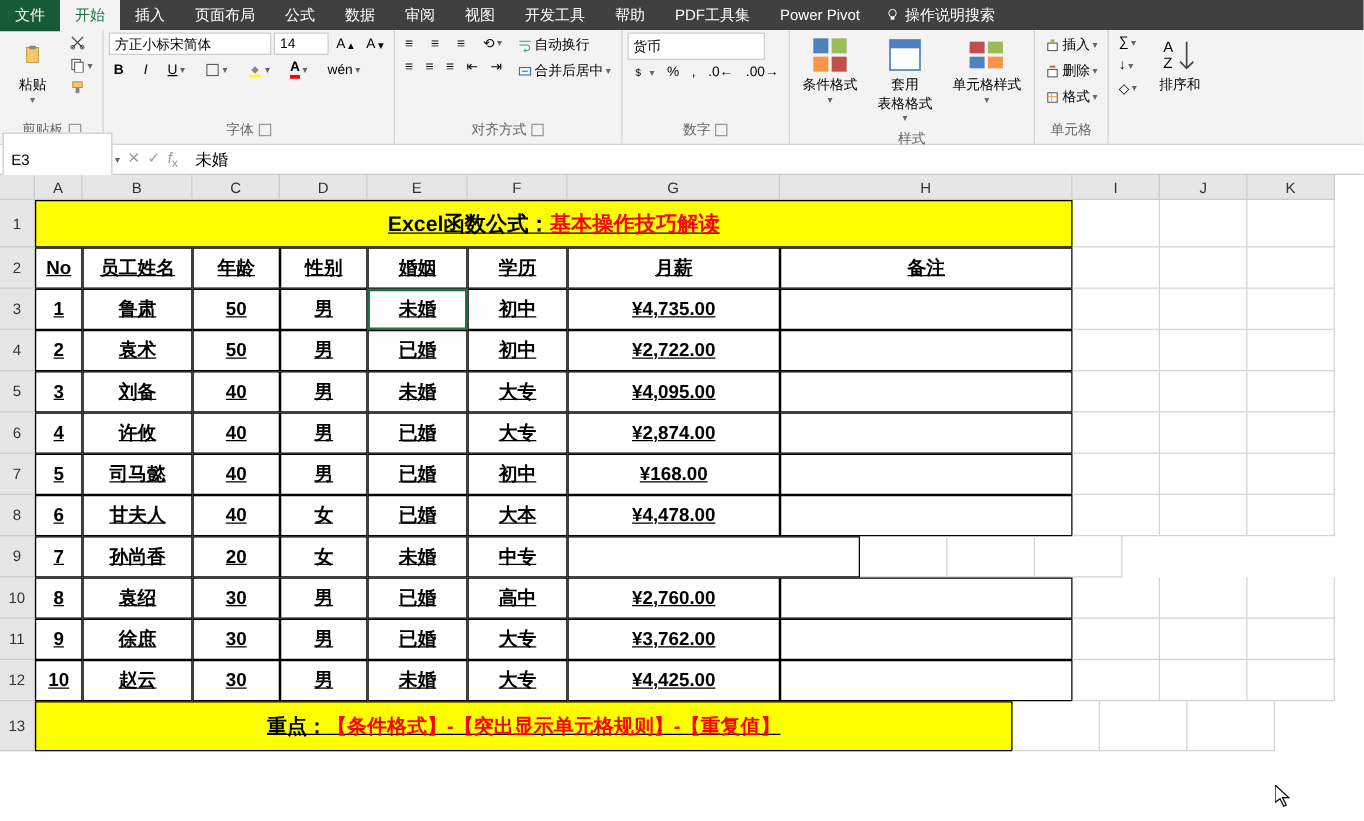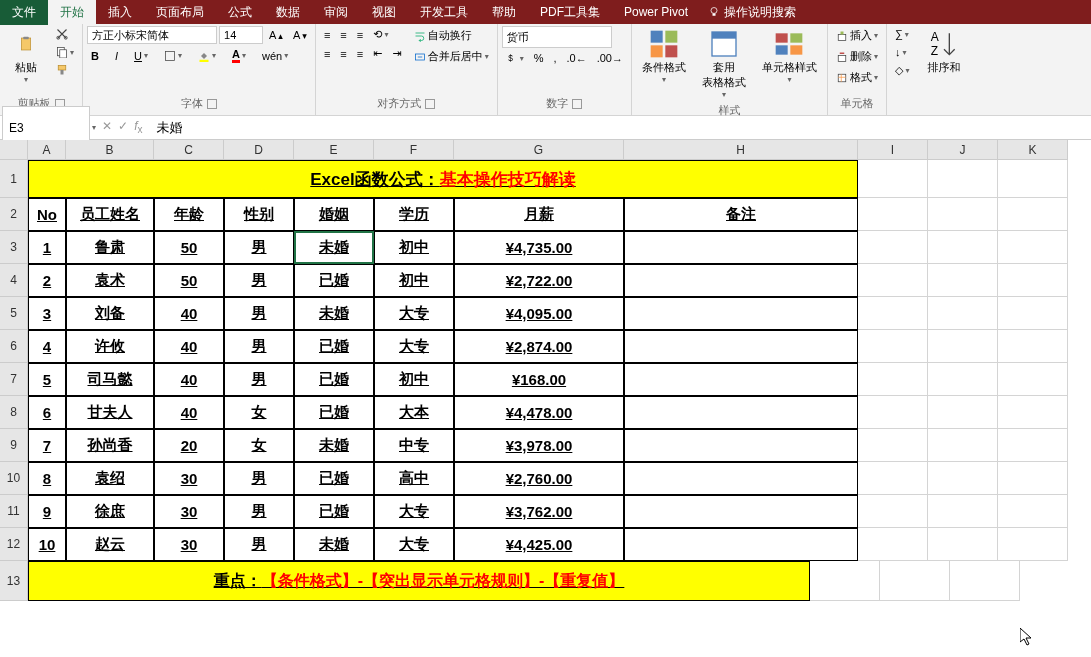--- a/index.html
+++ b/index.html
@@ -1,34 +1,34 @@
 <!DOCTYPE html>
 <html><head>
 <meta charset="utf-8">
 <style>
 * { box-sizing: border-box; margin: 0; padding: 0; font-family: "Microsoft YaHei", Arial, sans-serif; }
 body { background: #fff; font-size: 12px; overflow: hidden; width: 1091px; height: 657px; }
 
-.tabs { background: #7f1d1d; display: flex; align-items: center; height: 24px; color: #fff; font-size: 12px; }
+.tabs { background: #404040; display: flex; align-items: center; height: 24px; color: #fff; font-size: 12px; }
 .tab { padding: 4px 12px; cursor: pointer; white-space: nowrap; }
 .tab.active { background: #f3f3f3; color: #217346; }
 .tab.file { background: #185c37; }
 .tell-me { display: flex; align-items: center; padding: 0 8px; gap: 4px; }
 .bulb-icon { width: 12px; height: 12px; }
 
 .ribbon { background: #f3f3f3; border-bottom: 1px solid #d4d4d4; display: flex; height: 92px; }
 .ribbon-group { border-right: 1px solid #d4d4d4; display: flex; flex-direction: column; padding: 2px 4px; }
 .ribbon-group-content { flex: 1; display: flex; align-items: flex-start; gap: 4px; }
 .ribbon-group-label { text-align: center; font-size: 11px; color: #666; padding: 2px 0; display: flex; justify-content: center; align-items: center; gap: 4px; }
 .dialog-launcher { width: 10px; height: 10px; border: 1px solid #999; cursor: pointer; }
 
 .btn-lg { display: flex; flex-direction: column; align-items: center; padding: 2px 6px; cursor: pointer; font-size: 11px; text-align: center; }
 .btn-lg .icon { width: 32px; height: 32px; display: flex; justify-content: center; align-items: center; }
 .btn-sm { padding: 2px 4px; cursor: pointer; display: inline-flex; align-items: center; gap: 2px; font-size: 11px; }
-.btn-row { display: flex; gap: 2px; }
+.btn-row { display: flex; gap: 2px; justify-content: space-between; }
 .btn-col { display: flex; flex-direction: column; gap: 2px; }
 
 .font-select { border: 1px solid #ccc; background: #fff; padding: 2px 4px; font-size: 11px; width: 130px; }
 .size-select { border: 1px solid #ccc; background: #fff; padding: 2px 4px; font-size: 11px; width: 44px; }
 .num-select { border: 1px solid #ccc; background: #fff; padding: 4px 4px; font-size: 11px; width: 110px; }
 
 .icon-svg { width: 16px; height: 16px; }
 .icon-svg-sm { width: 12px; height: 12px; }
 .drop-arrow { font-size: 8px; color: #666; }
 
@@ -497,21 +497,20 @@
               <div class="cell cw-J rh-n"></div>
               <div class="cell cw-K rh-n"></div>
             </div>
             <div class="cell-row">
               <div class="cell data-cell cw-A rh-n">7</div>
               <div class="cell data-cell cw-B rh-n">孙尚香</div>
               <div class="cell data-cell cw-C rh-n">20</div>
               <div class="cell data-cell cw-D rh-n">女</div>
               <div class="cell data-cell cw-E rh-n">未婚</div>
               <div class="cell data-cell cw-F rh-n">中专</div>
-              <div class="cell data-cell salary-cell cw-G rh-n">¥3,978.00</div>
               <div class="cell data-cell cw-H rh-n"></div>
               <div class="cell cw-I rh-n"></div>
               <div class="cell cw-J rh-n"></div>
               <div class="cell cw-K rh-n"></div>
             </div>
             <div class="cell-row">
               <div class="cell data-cell cw-A rh-n">8</div>
               <div class="cell data-cell cw-B rh-n">袁绍</div>
               <div class="cell data-cell cw-C rh-n">30</div>
               <div class="cell data-cell cw-D rh-n">男</div>

